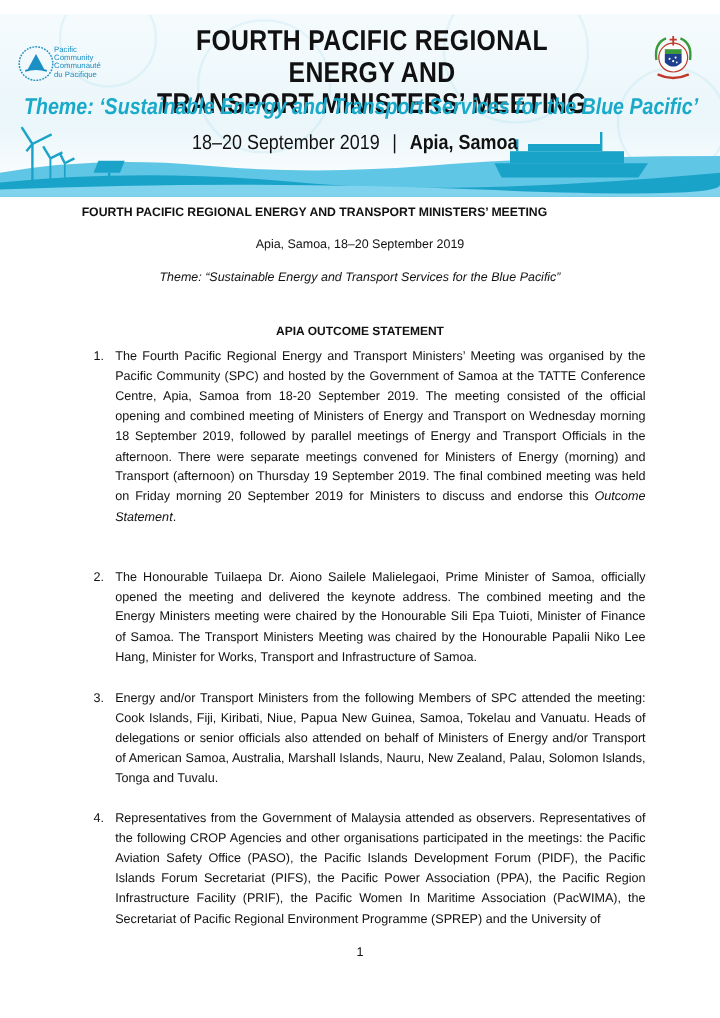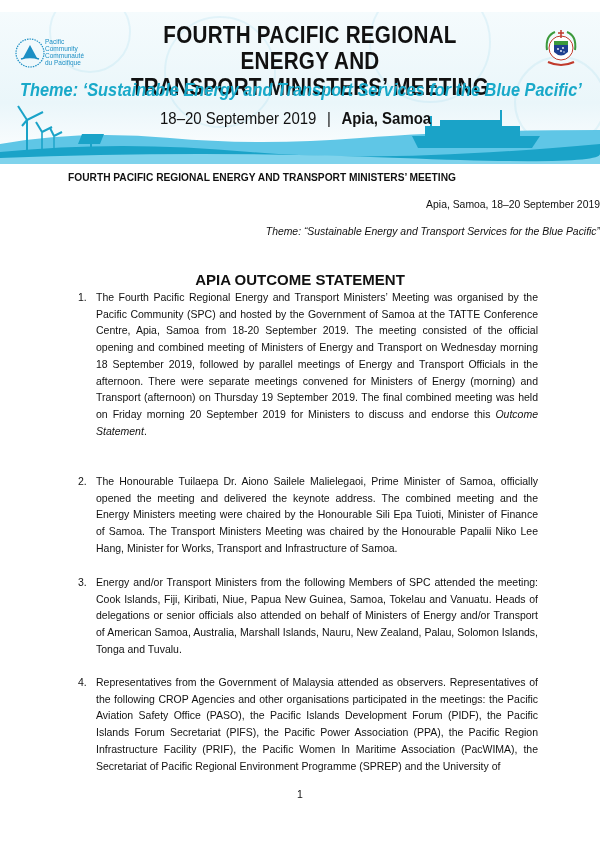--- a/index.html
+++ b/index.html
@@ -37,28 +37,28 @@
   .banner-dates .sep { display: inline-block; margin: 0 12px; }
   .banner-dates .loc { font-weight: bold; }
   .crest { position: absolute; left: 543px; top: 16px; width: 36px; height: 42px; }
 
   .doc { position: absolute; left: 0; top: 0; width: 600px; }
   .doc-title {
     position: absolute; top: 172px; left: 0; width: 524px; text-align: center;
     font-weight: bold; font-size: 10.2px; font-family: "Liberation Sans", sans-serif;
   }
   .doc-sub {
-    position: absolute; top: 199px; left: 0; width: 600px; text-align: right; font-size: 10.4px;
+    position: absolute; top: 199px; left: 0; width: 600px; text-align: center; font-size: 10.4px;
   }
   .doc-theme {
-    position: absolute; top: 226px; left: 0; width: 600px; text-align: right; font-size: 10.4px; font-style: italic;
+    position: absolute; top: 226px; left: 0; width: 600px; text-align: center; font-size: 10.4px; font-style: italic;
   }
   .section-heading {
     position: absolute; top: 271px; left: 0; width: 600px; text-align: center;
-    font-weight: bold; font-size: 15px;
+    font-weight: bold; font-size: 10px;
   }
   .para {
     position: absolute; left: 96px; width: 442px;
     font-size: 10.5px; line-height: 16.7px; text-align: justify;
   }
   .para .num { position: absolute; left: -18px; top: 0; }
   .para em { font-style: italic; }
   .p1 { top: 289px; }
   .p2 { top: 473px; }
   .p3 { top: 574px; }

